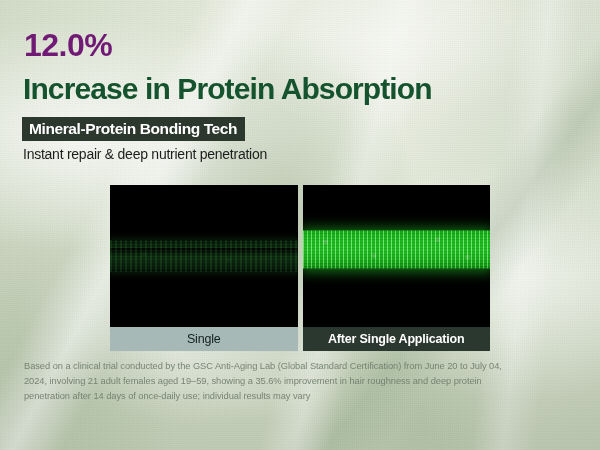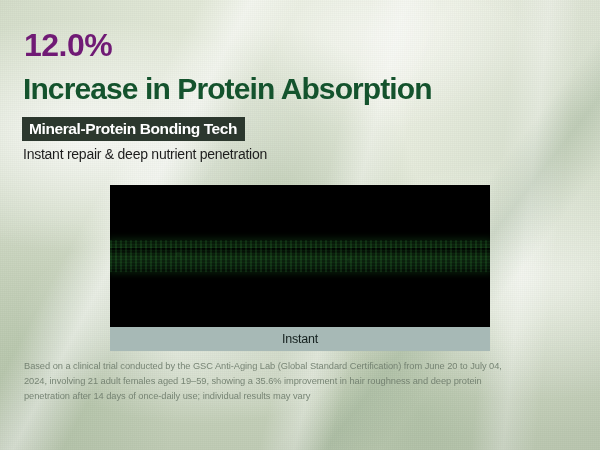--- a/index.html
+++ b/index.html
@@ -192,22 +192,30 @@
     <div class="subhead">Instant repair &amp; deep nutrient penetration</div>
 
     <div class="panels">
 
       <div class="panel">
         <div class="micrograph">
           <div class="band dim">
             <div class="band-speckle"></div>
           </div>
         </div>
-        <div class="caption before">Instant</div>
+        <div class="caption before">Single</div>
       </div>
 
+      <div class="panel">
+        <div class="micrograph">
+          <div class="band bright">
+            <div class="band-speckle"></div>
+          </div>
+        </div>
+        <div class="caption after">After Single Application</div>
+      </div>
 
     </div>
 
     <div class="disclaimer">Based on a clinical trial conducted by the GSC Anti-Aging Lab (Global Standard Certification) from June 20 to July 04, 2024, involving 21 adult females aged 19–59, showing a 35.6% improvement in hair roughness and deep protein penetration after 14 days of once-daily use; individual results may vary</div>
 
   </div>
 </div>
 
 </body></html>

